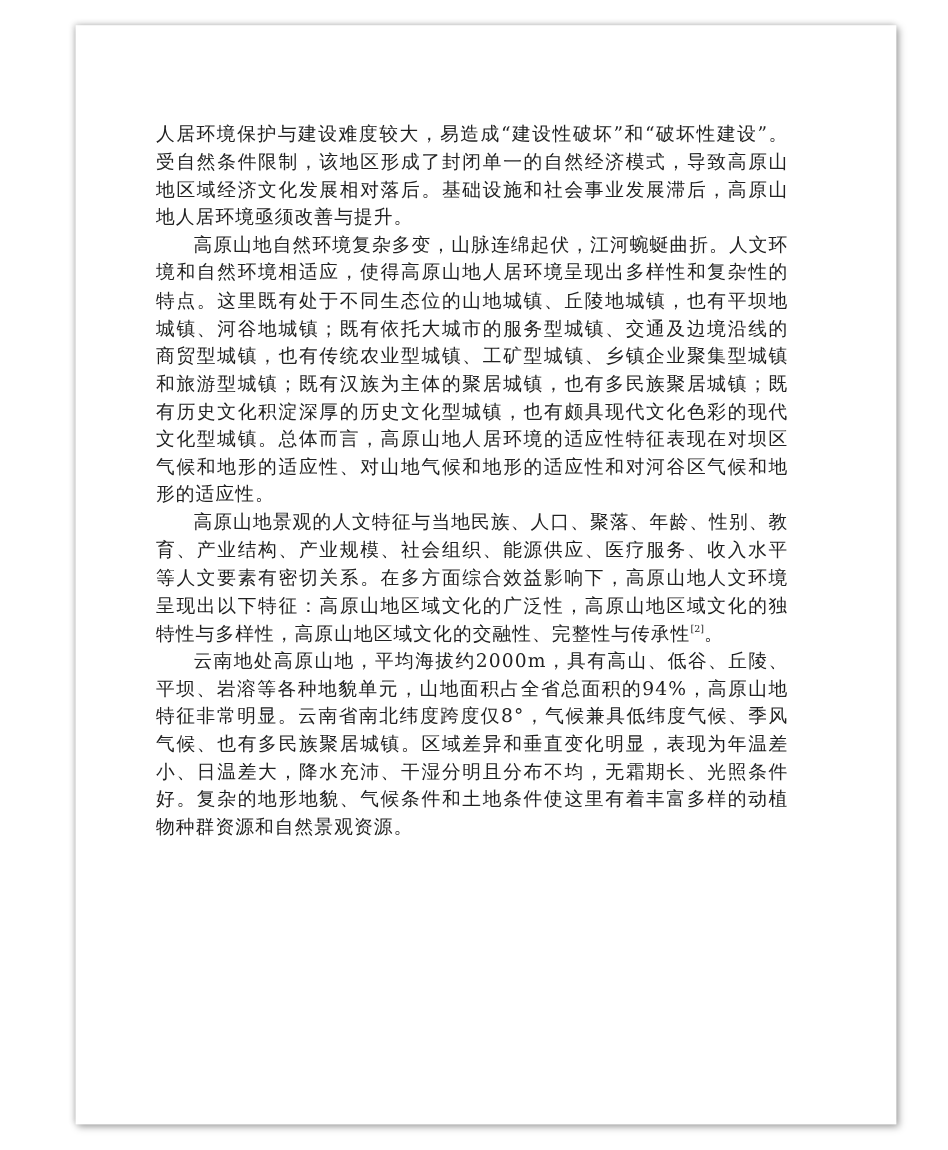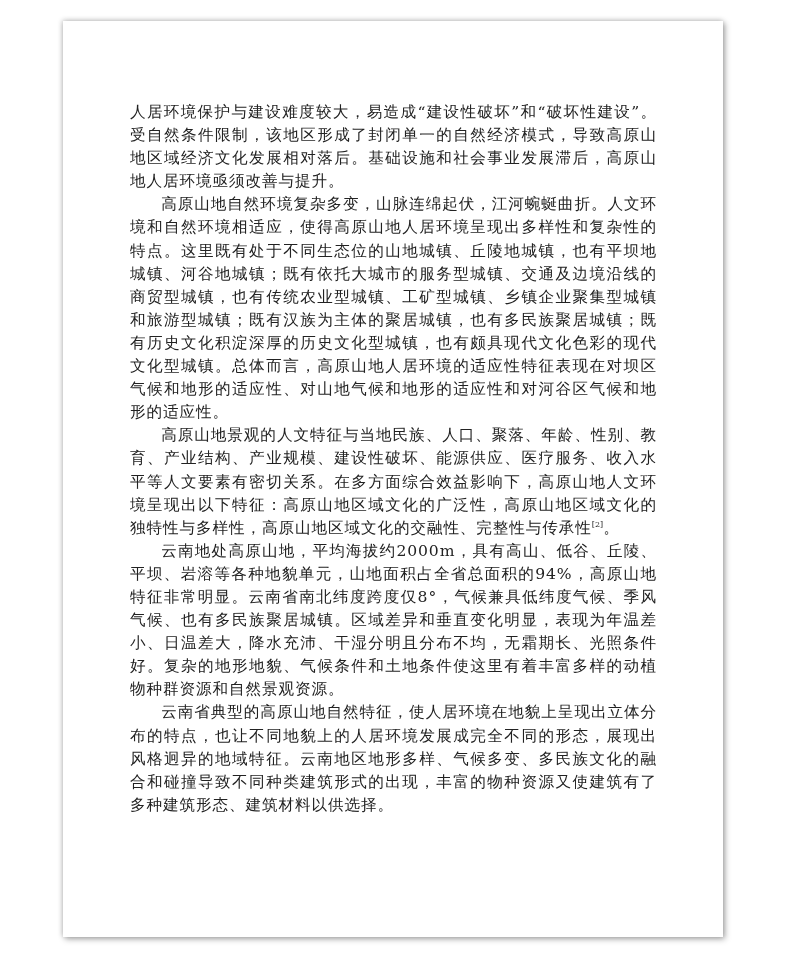--- a/index.html
+++ b/index.html
@@ -11,20 +11,21 @@
       overflow: hidden;
     }
     .page {
       position: absolute;
       left: 63px;
       top: 21px;
       width: 660px;
       height: 916px;
       background: #ffffff;
       box-shadow: 2px 2px 6px rgba(0,0,0,0.35), -1px -1px 5px rgba(0,0,0,0.18);
+      padding-left: 24px;
     }
     .body-text {
       position: absolute;
       left: 67px;
       top: 80px;
       width: 527px;
       font-family: "DejaVu Serif", "Liberation Serif", serif;
       font-size: 15.6px;
       line-height: 23.1px;
       color: #222222;
@@ -51,22 +52,19 @@
 
 <div class="page">
   <div class="body-text">
     <p class="para">
       <span>人居环境保护与建设难度较大，易造成“建设性破坏”和“破坏性建设”。受自然条件限制，该地区形成了封闭单一的自然经济模式，导致高原山地区域经济文化发展相对落后。基础设施和社会事业发展滞后，高原山地人居环境亟须改善与提升。</span>
     </p>
     <p class="para indent">
       <span>高原山地自然环境复杂多变，山脉连绵起伏，江河蜿蜒曲折。人文环境和自然环境相适应，使得高原山地人居环境呈现出多样性和复杂性的特点。这里既有处于不同生态位的山地城镇、丘陵地城镇，也有平坝地城镇、河谷地城镇；既有依托大城市的服务型城镇、交通及边境沿线的商贸型城镇，也有传统农业型城镇、工矿型城镇、乡镇企业聚集型城镇和旅游型城镇；既有汉族为主体的聚居城镇，也有多民族聚居城镇；既有历史文化积淀深厚的历史文化型城镇，也有颇具现代文化色彩的现代文化型城镇。总体而言，高原山地人居环境的适应性特征表现在对坝区气候和地形的适应性、对山地气候和地形的适应性和对河谷区气候和地形的适应性。</span>
     </p>
     <p class="para indent">
-      <span>高原山地景观的人文特征与当地民族、人口、聚落、年龄、性别、教育、产业结构、产业规模、建设性破坏、能源供应、医疗服务、收入水平等人文要素有密切关系。在多方面综合效益影响下，高原山地人文环境呈现出以下特征：高原山地区域文化的广泛性，高原山地区域文化的独特性与多样性，高原山地区域文化的交融性、完整性与传承性</span><sup class="ref">[2]</sup><span>。</span>
+      <span>高原山地景观的人文特征与当地民族、人口、聚落、年龄、性别、教育、产业结构、产业规模、社会组织、能源供应、医疗服务、收入水平等人文要素有密切关系。在多方面综合效益影响下，高原山地人文环境呈现出以下特征：高原山地区域文化的广泛性，高原山地区域文化的独特性与多样性，高原山地区域文化的交融性、完整性与传承性</span><sup class="ref">[2]</sup><span>。</span>
     </p>
     <p class="para indent">
       <span>云南地处高原山地，平均海拔约2000m，具有高山、低谷、丘陵、平坝、岩溶等各种地貌单元，山地面积占全省总面积的94%，高原山地特征非常明显。云南省南北纬度跨度仅8°，气候兼具低纬度气候、季风气候、也有多民族聚居城镇。区域差异和垂直变化明显，表现为年温差小、日温差大，降水充沛、干湿分明且分布不均，无霜期长、光照条件好。复杂的地形地貌、气候条件和土地条件使这里有着丰富多样的动植物种群资源和自然景观资源。</span>
-    </p>
-    <p class="para indent">
-      <span>云南省典型的高原山地自然特征，使人居环境在地貌上呈现出立体分布的特点，也让不同地貌上的人居环境发展成完全不同的形态，展现出风格迥异的地域特征。云南地区地形多样、气候多变、多民族文化的融合和碰撞导致不同种类建筑形式的出现，丰富的物种资源又使建筑有了多种建筑形态、建筑材料以供选择。</span>
     </p>
   </div>
 </div>
 
 </body></html>

